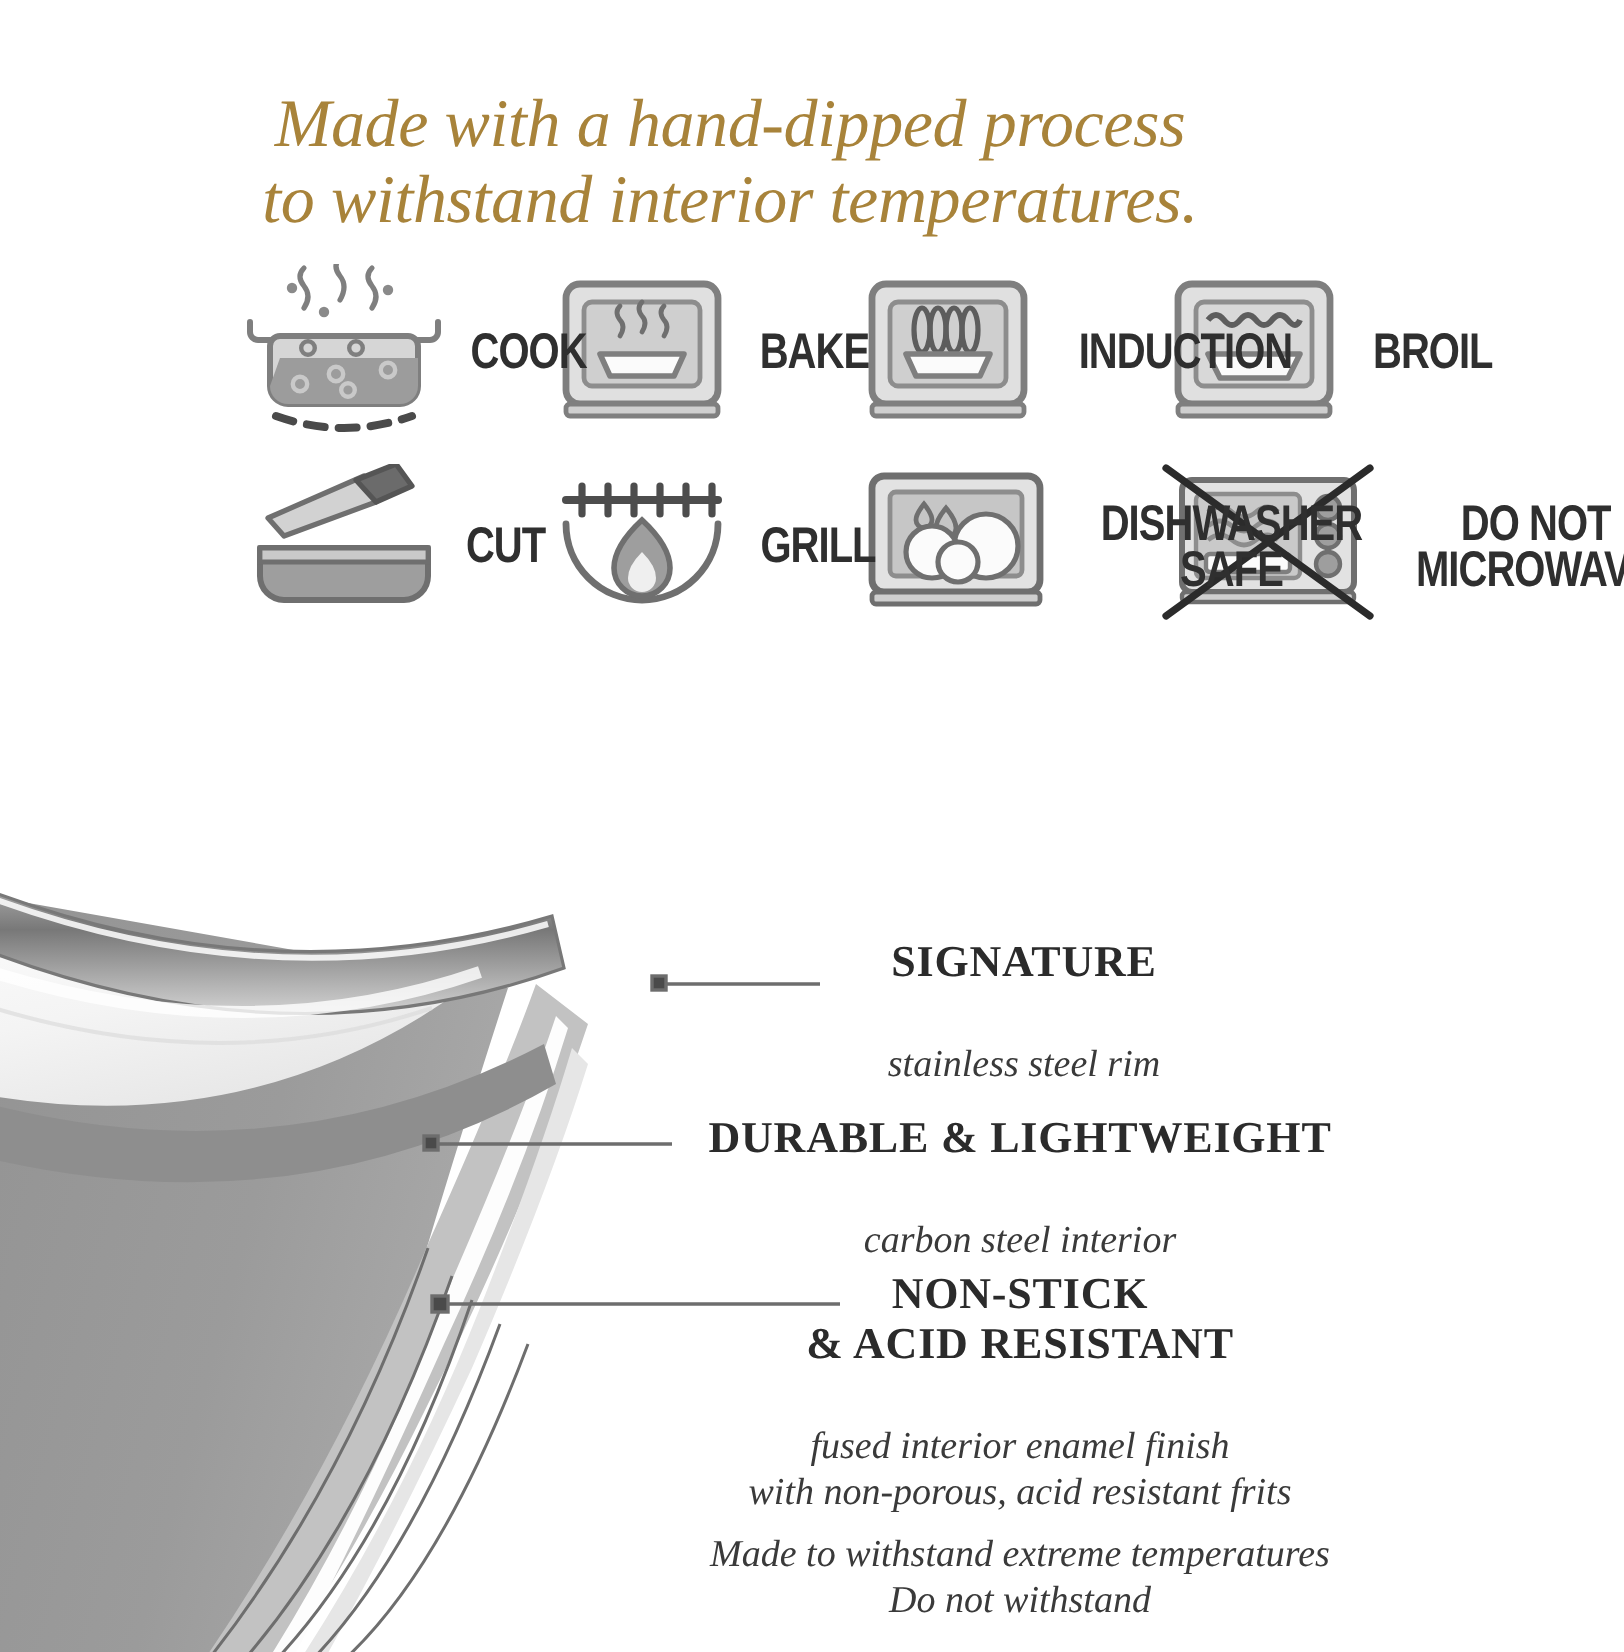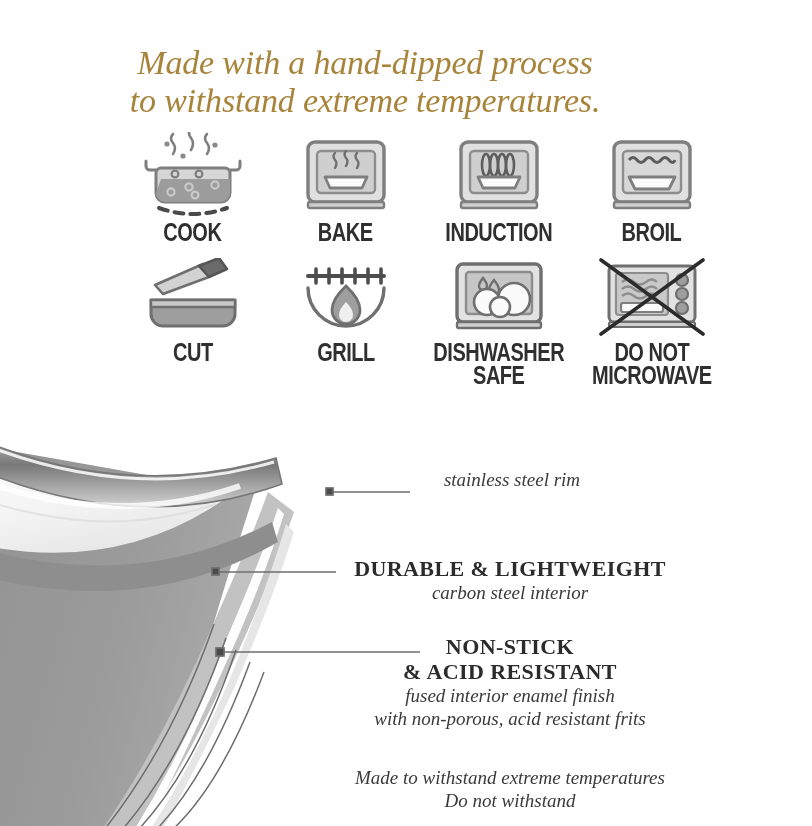--- a/index.html
+++ b/index.html
@@ -24,21 +24,21 @@
   }
   .headline .l2{display:block;}
 
   
   .icon-grid{
     position:absolute;left:116px;top:132px;width:612px;
   }
   .icon-row{display:flex;}
   .icon-cell{
     width:153px;
-    display:flex;flex-direction:column;align-items:center;
+    display:flex;align-items:center;
   }
   .icon-art{
     height:86px;width:120px;
     display:flex;align-items:flex-end;justify-content:center;
   }
   .icon-label{
     margin-top:3px;
     font-family:"Liberation Sans", sans-serif;
     font-weight:700;
     font-size:25px;line-height:23px;
@@ -58,21 +58,21 @@
   .callout{position:absolute;}
   .callout .title{
     font-family:"Liberation Serif", serif;
     font-weight:700;font-size:22px;line-height:25px;
     color:#2b2b2b;text-align:center;letter-spacing:0.4px;
   }
   .callout .title .l2{display:block;}
   .callout .sub{
     font-family:"Liberation Serif", serif;
     font-style:italic;font-size:19px;line-height:23px;
-    color:#3a3a3a;text-align:center;
+    color:#3a3a3a;text-align:center;margin-top:28px;
   }
   .callout .sub .l2{display:block;}
 
   #callout-signature{left:352px;top:468px;width:320px;}
   #callout-durable{left:300px;top:556px;width:420px;}
   #callout-nonstick{left:300px;top:634px;width:420px;}
 
   .footnote{
     position:absolute;left:300px;top:766px;width:420px;
     font-family:"Liberation Serif", serif;
@@ -83,21 +83,21 @@
 
   .leaders{position:absolute;left:0;top:0;width:812px;height:826px;pointer-events:none;}
 </style>
 </head>
 <body>
 
 <div class="page">
 
   <div class="headline">
     <span>Made with a hand-dipped process</span>
-    <span class="l2">to withstand extreme temperatures.</span>
+    <span class="l2">to withstand interior temperatures.</span>
   </div>
 
   <div class="icon-grid">
 
     <div class="icon-row">
 
       <div class="icon-cell">
         <div class="icon-art">
           <svg width="112" height="86" viewBox="0 0 112 86">
             <g fill="none" stroke="#7f7f7f" stroke-width="2.6" stroke-linecap="round">
@@ -339,20 +339,23 @@
 
       <path d="M216 572 L336 572"></path>
       <rect x="212" y="568" width="7" height="7"></rect>
 
       <path d="M222 652 L420 652"></path>
       <rect x="216" y="648" width="8" height="8"></rect>
     </g>
   </svg>
 
   <div class="callout" id="callout-signature">
+    <div class="title">
+      <span>SIGNATURE</span>
+    </div>
     <div class="sub">
       <span>stainless steel rim</span>
     </div>
   </div>
 
   <div class="callout" id="callout-durable">
     <div class="title">
       <span>DURABLE &amp; LIGHTWEIGHT</span>
     </div>
     <div class="sub">

